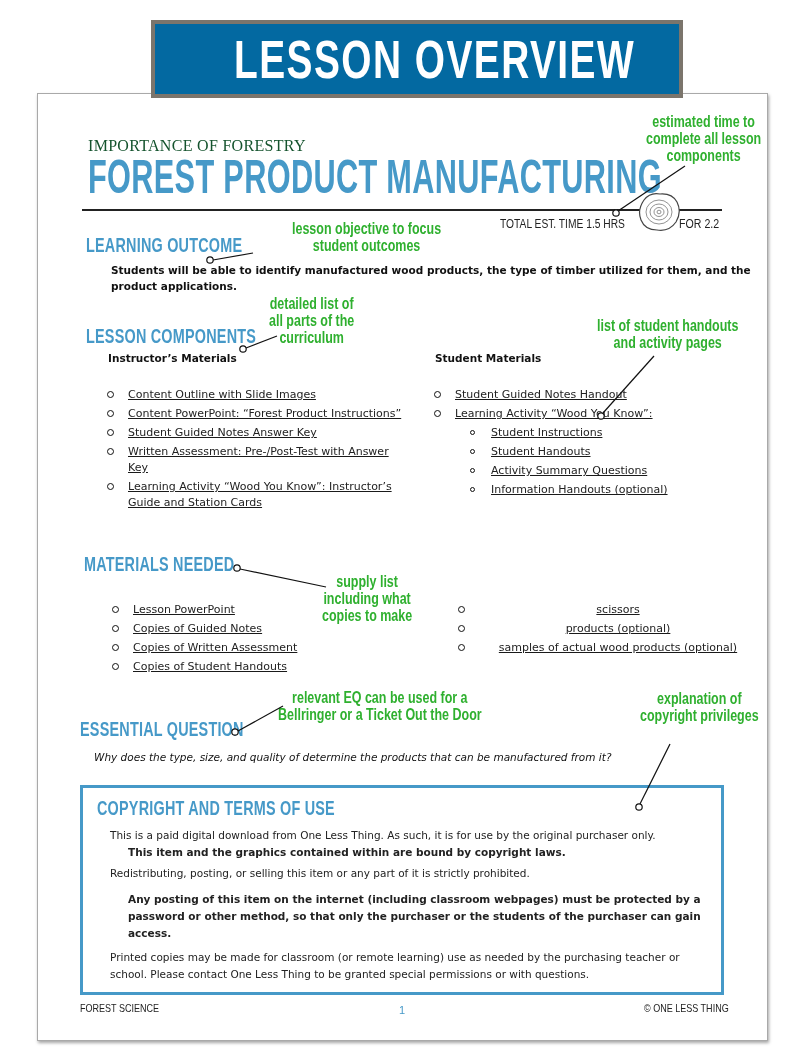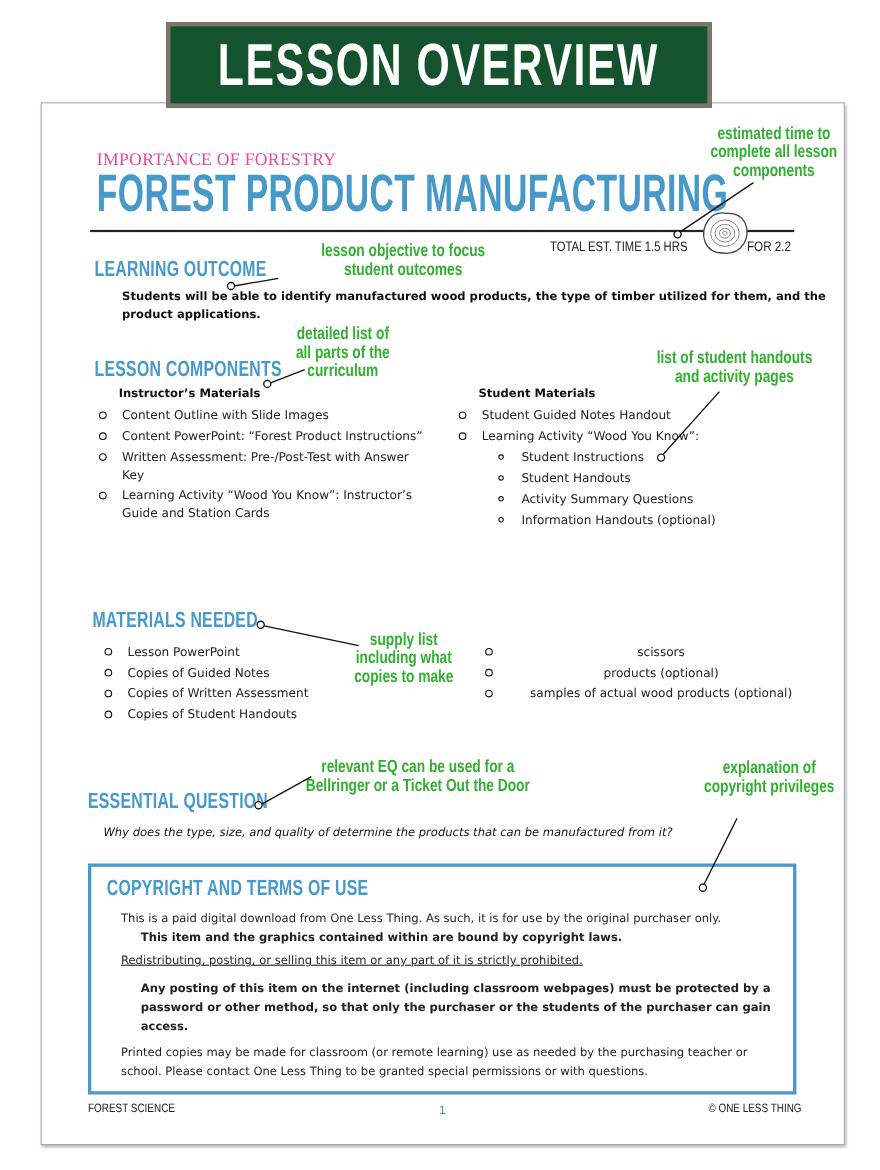--- a/index.html
+++ b/index.html
@@ -1,30 +1,30 @@
 <!DOCTYPE html>
 <html><head>
 <meta charset="utf-8">
 <style>
   html, body { margin: 0; padding: 0; background: #ffffff; }
   body { width: 800px; height: 1064px; position: relative; overflow: hidden; font-family: "DejaVu Sans", sans-serif; color: #1a1a1a; }
   .page { position: absolute; left: 37px; top: 93px; width: 729px; height: 946px; background: #fff; border: 1px solid #a9a9a9; box-shadow: 1px 2px 3px rgba(0,0,0,0.35); }
-  .banner { position: absolute; left: 151px; top: 20px; width: 488px; height: 70px; background: #14532d; border: 4px solid #7b756c; display: flex; align-items: center; justify-content: center; z-index: 5; }
+  .banner { position: absolute; left: 151px; top: 20px; width: 488px; height: 70px; background: #0369a1; border: 4px solid #7b756c; display: flex; align-items: center; justify-content: center; z-index: 5; padding-left: 36px; }
   .banner-text { color: #fff; font-family: "Liberation Sans", sans-serif; font-weight: bold; font-size: 54px; letter-spacing: 2px; transform: scaleX(0.72); white-space: nowrap; }
   .abs { position: absolute; }
   .condensed { font-family: "Liberation Sans", sans-serif; font-weight: bold; transform-origin: left top; white-space: nowrap; }
-  .kicker { left: 88px; top: 137px; font-family: "Liberation Serif", serif; font-size: 16px; color: #ec4899; letter-spacing: 0.3px; }
+  .kicker { left: 88px; top: 137px; font-family: "Liberation Serif", serif; font-size: 16px; color: #14532d; letter-spacing: 0.3px; }
   .main-title { left: 88px; top: 149px; color: #4699c8; font-size: 48px; transform: scaleX(0.64); letter-spacing: 0.5px; }
   .title-rule { left: 82px; top: 209px; width: 640px; height: 2px; background: #222; }
   .time-text { left: 500px; top: 217px; font-family: "Liberation Sans", sans-serif; font-size: 12.5px; color: #222; transform: scaleX(0.82); transform-origin: left top; white-space: nowrap; }
   .course-code { left: 679px; top: 217px; font-family: "Liberation Sans", sans-serif; font-size: 12.5px; color: #222; transform: scaleX(0.85); transform-origin: left top; }
   .section-heading { color: #4699c8; font-size: 20px; transform: scaleX(0.72); letter-spacing: 0.3px; }
   .body-text { font-family: "DejaVu Sans", sans-serif; font-size: 11px; line-height: 16px; color: #111; }
   .bold { font-weight: bold; margin-left: 18px; }
-  .list { list-style: none; margin: 0; padding: 0; }
+  .list { list-style: none; margin: 17px; padding: 0; text-decoration: underline; }
   .list li { position: relative; padding-left: 22px; font-size: 11px; line-height: 16px; color: #222; margin-bottom: 3px; font-family: "DejaVu Sans", sans-serif; }
   .list li .bullet { position: absolute; left: 1px; top: 4px; width: 5px; height: 5px; border: 1.6px solid #111; border-radius: 50%; }
   .list.sub li { padding-left: 22px; }
   .list.sub li .bullet { width: 3px; height: 3px; top: 5px; border-width: 1.5px; }
   .annot { font-family: "Liberation Sans", sans-serif; font-weight: bold; color: #2fb02f; font-size: 16px; line-height: 17px; text-align: center; transform: scaleX(0.78); white-space: nowrap; }
   .copyright-box { left: 80px; top: 785px; width: 638px; height: 204px; border: 3px solid #4699c8; }
   .copy-text { font-size: 10.5px; line-height: 17px; color: #222; font-family: "DejaVu Sans", sans-serif; }
   .footer-text { font-family: "Liberation Sans", sans-serif; font-size: 11px; color: #222; transform: scaleX(0.82); transform-origin: left top; white-space: nowrap; }
   .page-num { color: #4699c8; font-family: "Liberation Sans", sans-serif; font-size: 11px; }
   svg.overlay { position: absolute; left: 0; top: 0; z-index: 10; pointer-events: none; }
@@ -53,20 +53,21 @@
 </svg>
 
 <div class="abs condensed section-heading" style="left:86px; top:234px;">LEARNING OUTCOME</div>
 <div class="abs body-text bold" style="left:93px; top:262px; width:640px; font-size:10.5px;">Students will be able to identify manufactured wood products, the type of timber utilized for them, and the product applications.</div>
 
 <div class="abs condensed section-heading" style="left:86px; top:325px;">LESSON COMPONENTS</div>
 <div class="abs body-text bold" style="left:90px; top:350px; font-size:10.5px;">Instructor’s Materials</div>
 <ul class="abs list" style="left:89px; top:370px; width:300px;">
   <li><span class="bullet"></span><span>Content Outline with Slide Images</span></li>
   <li><span class="bullet"></span><span>Content PowerPoint: “Forest Product Instructions”</span></li>
+  <li><span class="bullet"></span><span>Student Guided Notes Answer Key</span></li>
   <li><span class="bullet"></span><span>Written Assessment: Pre-/Post-Test with Answer Key</span></li>
   <li><span class="bullet"></span><span>Learning Activity “Wood You Know”: Instructor’s Guide and Station Cards</span></li>
 </ul>
 
 <div class="abs body-text bold" style="left:417px; top:350px; font-size:10.5px;">Student Materials</div>
 <ul class="abs list" style="left:416px; top:370px; width:320px;">
   <li><span class="bullet"></span><span>Student Guided Notes Handout</span></li>
   <li><span class="bullet"></span><span>Learning Activity “Wood You Know”:</span></li>
 </ul>
 <ul class="abs list sub" style="left:452px; top:408px; width:280px;">
@@ -91,21 +92,21 @@
 
 <div class="abs condensed section-heading" style="left:80px; top:718px;">ESSENTIAL QUESTION</div>
 <div class="abs body-text" style="left:94px; top:749px; width:640px; font-style:italic; font-size:10.5px;">Why does the type, size, and quality of determine the products that can be manufactured from it?</div>
 
 <div class="abs copyright-box"></div>
 <div class="abs condensed section-heading" style="left:97px; top:797px;">COPYRIGHT AND TERMS OF USE</div>
 <div class="abs copy-text" style="left:110px; top:827px; width:600px;">
   <div>This is a paid digital download from One Less Thing. As such, it is for use by the original purchaser only.</div>
   <div class="bold">This item and the graphics contained within are bound by copyright laws.</div>
 </div>
-<div class="abs copy-text" style="left:110px; top:865px; width:600px;text-decoration:underline;">Redistributing, posting, or selling this item or any part of it is strictly prohibited.</div>
+<div class="abs copy-text" style="left:110px; top:865px; width:600px;">Redistributing, posting, or selling this item or any part of it is strictly prohibited.</div>
 <div class="abs copy-text bold" style="left:110px; top:891px; width:600px;">Any posting of this item on the internet (including classroom webpages) must be protected by a password or other method, so that only the purchaser or the students of the purchaser can gain access.</div>
 <div class="abs copy-text" style="left:110px; top:949px; width:600px;">Printed copies may be made for classroom (or remote learning) use as needed by the purchasing teacher or school. Please contact One Less Thing to be granted special permissions or with questions.</div>
 
 <div class="abs footer-text" style="left:80px; top:1002px;">FOREST SCIENCE</div>
 <div class="abs page-num" style="left:399px; top:1004px;">1</div>
 <div class="abs footer-text" style="left:644px; top:1002px;">© ONE LESS THING</div>
 
 <div class="abs annot" style="left:646px; top:113px; transform-origin:left top;">
   <div>estimated time to</div>
     <div>complete all lesson</div>

